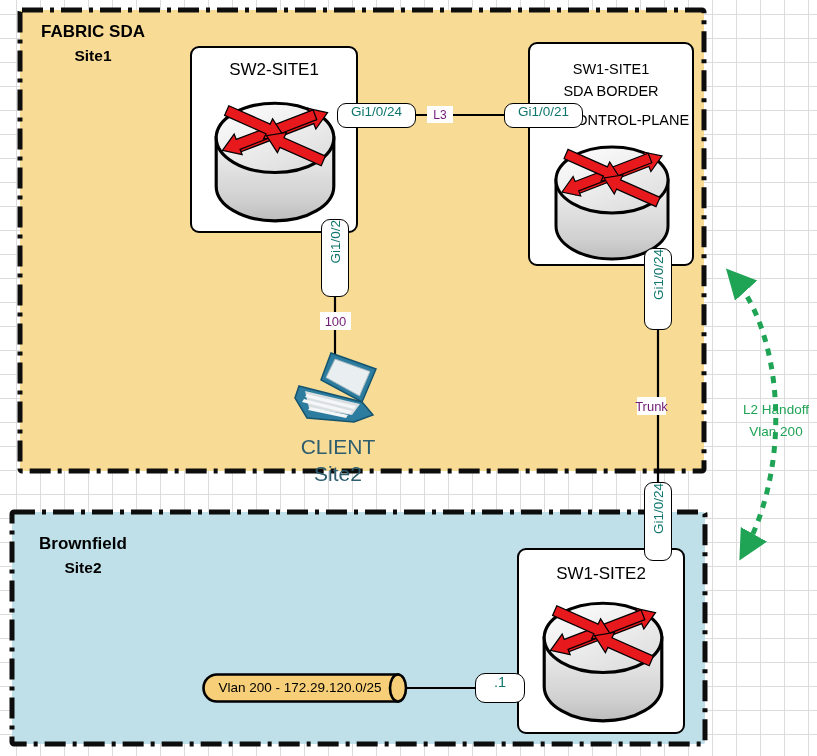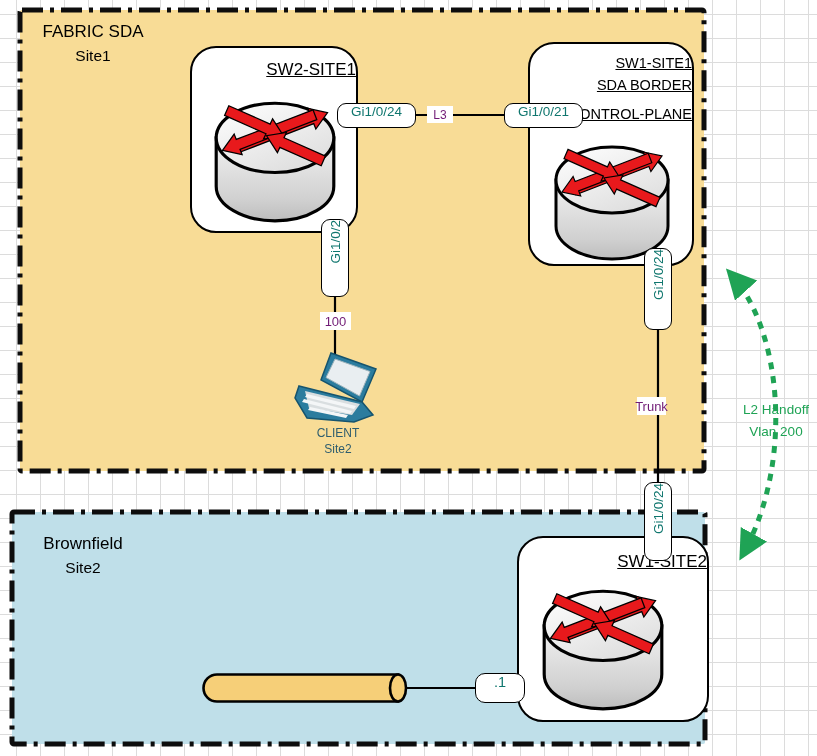--- a/index.html
+++ b/index.html
@@ -9,47 +9,47 @@
     background-color:#ffffff;
     background-image:
       linear-gradient(var(--grid-line,#dcdcdc) 1px, transparent 1px),
       linear-gradient(90deg, var(--grid-line,#dcdcdc) 1px, transparent 1px);
     background-size:24px 24px;
     background-position:-8px -10px;
   }
   #wires{position:absolute;left:0;top:0;z-index:1;}
   .node{
     position:absolute;background:#fff;border:2.2px solid #000;
-    border-radius:26px;z-index:2;box-sizing:border-box;text-align:right;text-decoration:underline;
+    border-radius:9px;z-index:2;box-sizing:border-box;text-align:center;
   }
   .node-title{font-size:17px;color:#000;margin-top:12px;}
-  .node-title-sm{font-size:14.5px;color:#000;margin-top:8px;line-height:1.55;}
+  .node-title-sm{font-size:14.5px;color:#000;margin-top:14px;line-height:1.55;}
   .role-gap{margin-top:9px;font-size:14.5px;color:#000;line-height:1.2;}
   .router-svg{position:absolute;}
   .pill{
     position:absolute;background:#fff;border:1.8px solid #000;border-radius:9px;
     z-index:4;display:flex;align-items:flex-start;justify-content:center;
     font-size:13.5px;color:#0f766e;box-sizing:border-box;
   }
   .pill.vert span{
     writing-mode:vertical-rl;transform:rotate(180deg);white-space:nowrap;
   }
   .wire-label{
     position:absolute;background:#fff;z-index:4;display:flex;align-items:center;
     justify-content:center;font-size:13px;color:#701a75;
   }
   .zone-label{
-    position:absolute;z-index:3;font-weight:normal;color:#000;text-align:center;
+    position:absolute;z-index:3;font-weight:bold;color:#000;text-align:center;
     line-height:1.45;
   }
   .zone-label .l1{font-size:17px;}
   .zone-label .l2{font-size:15.5px;}
   .client-label{
     position:absolute;z-index:3;text-align:center;color:var(--client-text,#2E5D6E);
-    font-size:12px;line-height:1.3;
+    font-size:21px;line-height:1.3;margin-top:7px;
   }
   .handoff-label{
     position:absolute;z-index:3;text-align:center;color:var(--handoff-green,#1FA355);
     font-size:13.5px;line-height:1.6;
   }
   .vlan-wrap{position:absolute;left:200px;top:672px;width:214px;height:32px;z-index:3;}
   .vlan-text{
     position:absolute;left:0;top:0;width:200px;height:30px;display:flex;
     align-items:center;justify-content:center;font-size:13.5px;color:#000;z-index:4;
   }
@@ -115,21 +115,21 @@
 
   <div class="node" style="left:528px;top:42px;width:166px;height:224px;">
     <div class="node-title-sm">SW1-SITE1</div>
     <div class="node-title-sm" style="margin-top:0;">SDA BORDER</div>
     <div class="role-gap">SDA CONTROL-PLANE</div>
     <svg class="router-svg" style="left:20px;top:100px;" width="124" height="118" viewBox="0 0 120 118">
       <use href="#router-sym"></use>
     </svg>
   </div>
 
-  <div class="node" style="left:517px;top:536px;width:192px;height:186px;">
+  <div class="node" style="left:517px;top:548px;width:168px;height:186px;">
     <div class="node-title" style="margin-top:14px;">SW1-SITE2</div>
     <svg class="router-svg" style="left:21px;top:50px;" width="126" height="124" viewBox="0 0 120 118">
       <use href="#router-sym"></use>
     </svg>
   </div>
 
   <div class="pill" style="left:337px;top:103px;width:79px;height:25px;">
     <span>Gi1/0/24</span>
   </div>
   <div class="pill" style="left:472px;top:103px;width:79px;height:25px;margin-left:32px;">
@@ -164,20 +164,21 @@
   <div class="client-label" style="left:298px;top:426px;width:80px;">
     <div>CLIENT</div>
     <div>Site2</div>
   </div>
 
   <div class="vlan-wrap">
     <svg width="214" height="32" viewBox="0 0 214 32">
       <path d="M 198 2.5 H 17 A 13 13 0 0 0 17 29.5 H 198 Z" fill="var(--vlan-fill,#F6CF78)" stroke="#000" stroke-width="2.6"></path>
       <ellipse cx="198" cy="16" rx="8" ry="13.5" fill="var(--vlan-fill,#F6CF78)" stroke="#000" stroke-width="2.6"></ellipse>
     </svg>
+    <div class="vlan-text">Vlan 200 - 172.29.120.0/25</div>
   </div>
 
   <div class="handoff-label" style="left:735px;top:399px;width:82px;">
     <div>L2 Handoff</div>
     <div>Vlan 200</div>
   </div>
 
 </div>
 
 </body></html>

